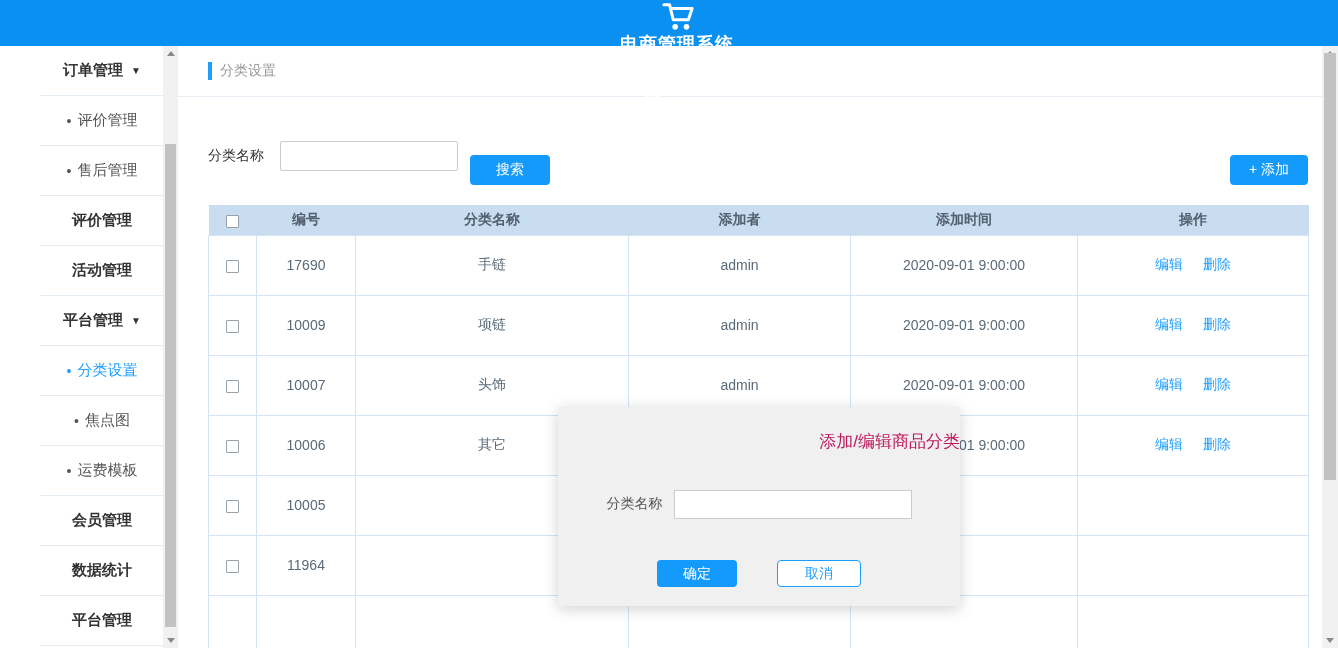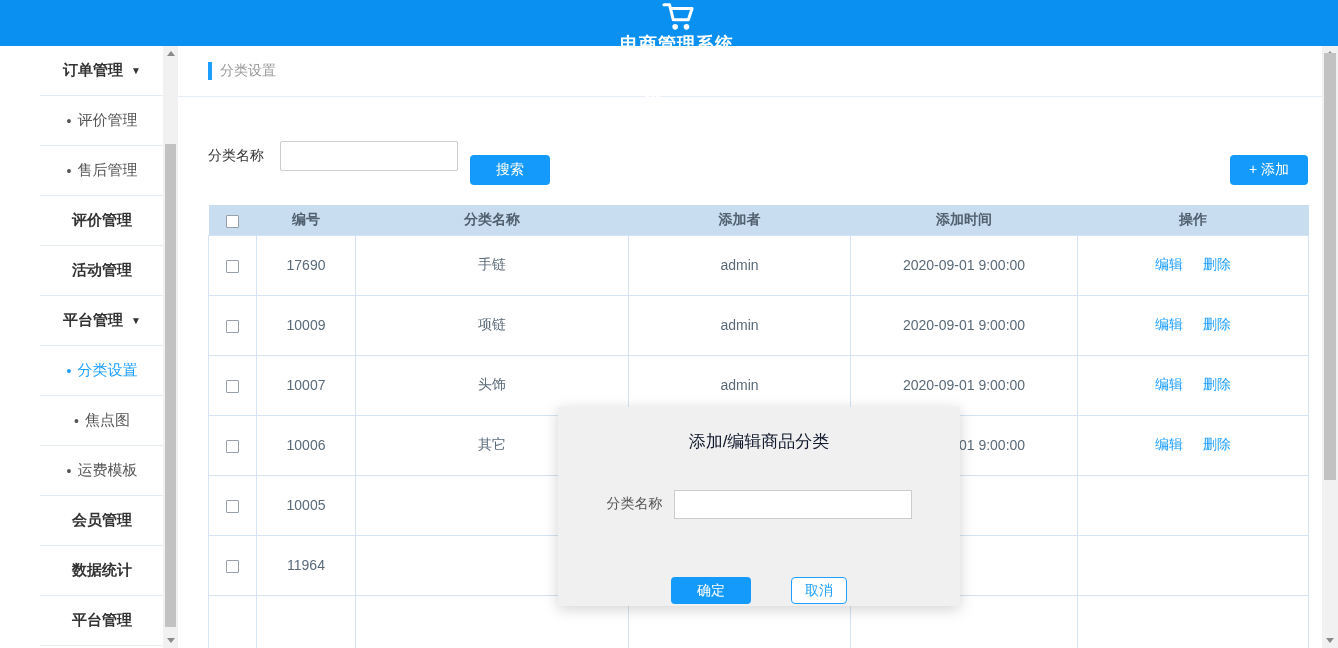--- a/index.html
+++ b/index.html
@@ -63,31 +63,31 @@
   thead th { font-weight:bold; color:#51606f; text-align:center; border:none; }
   tbody tr { height:60px; background:#fff; }
   tbody td { border:1px solid #d4e4f4; text-align:center; color:#5a6a79; }
   .cbx { display:inline-block; width:13px; height:13px; border:1px solid #979fa9;
     border-radius:1px; background:#fff; vertical-align:middle; cursor:pointer; }
   .link { color:#1e9fff; cursor:pointer; margin:0 8px; }
 
   
   .modal { position:absolute; left:558px; top:407px; width:402px; height:199px;
     background:#f0f0f0; box-shadow:0 3px 14px rgba(0,0,0,.18); z-index:20; }
-  .modal-title { position:absolute; top:23px; left:0; width:100%; text-align:center;
-    font-size:17px; color:#0f172a; }
+  .modal-title { position:absolute; top:23px; left:0; width:100%; text-align:right;
+    font-size:17px; color:#be185d; }
   .modal-row { position:absolute; top:82px; left:0; right:0; height:30px;
     display:flex; align-items:center; justify-content:center; }
   .modal-row .mlabel { font-size:14px; color:#555; margin-right:11px; }
   .modal-row .minput { width:238px; height:29px; border:1px solid #ccc; background:#fff;
     padding:0 8px; font-size:14px; outline:none; }
-  .modal-buttons { position:absolute; top:142px; left:0; right:0;
+  .modal-buttons { position:absolute; top:125px; left:0; right:0;
     display:flex; justify-content:center; gap:40px; }
   .btn.confirm { width:80px; height:27px; }
-  .btn.cancel { width:56px; height:27px; background:#fff; color:#1e9fff; border:1px solid #1e9fff; }
+  .btn.cancel { width:84px; height:27px; background:#fff; color:#1e9fff; border:1px solid #1e9fff; }
 </style>
 </head>
 <body>
 
 <div class="topbar">
   <span class="cart">
     <svg width="34" height="32" viewBox="0 0 36 34">
       <path d="M3 5 h6 l4 16 h16 l4 -12 H11" fill="none" stroke="#fff" stroke-width="3.2" stroke-linejoin="round" stroke-linecap="round"></path>
       <circle cx="15" cy="28.5" r="3" fill="#fff"></circle>
       <circle cx="27" cy="28.5" r="3" fill="#fff"></circle>

